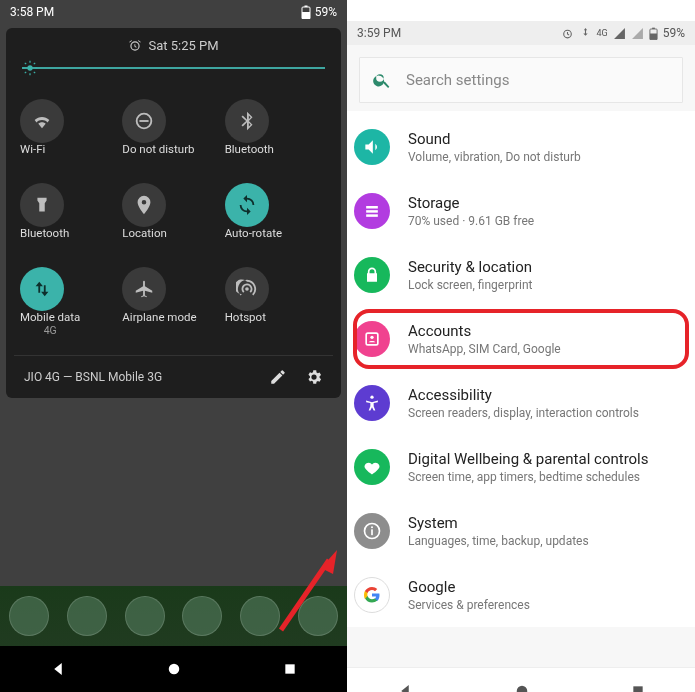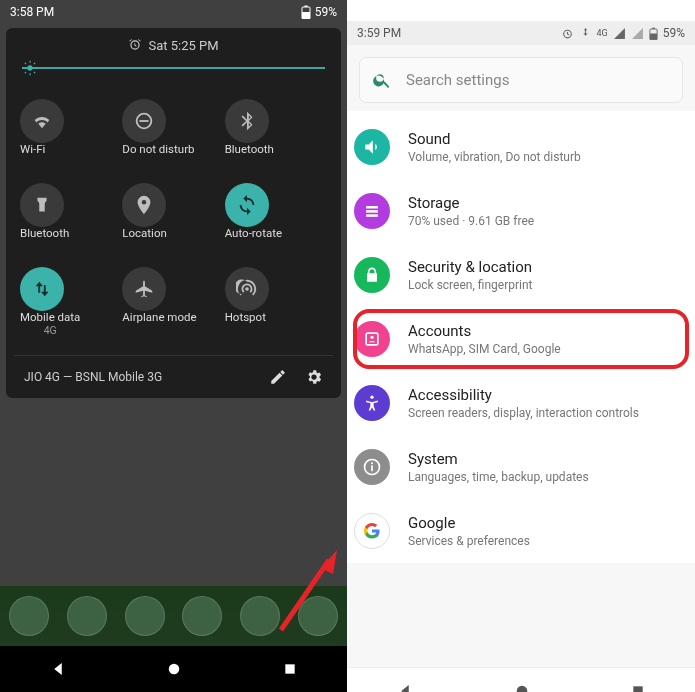--- a/index.html
+++ b/index.html
@@ -23,21 +23,21 @@
 
   
   .qs-panel {
     margin: 4px 6px 0 6px;
     background: #1e1e1e;
     border-radius: 6px;
     padding: 10px 8px 0 8px;
   }
   .qs-clock {
     text-align: center; color: #ccc; font-size: 13px;
-    display: flex; align-items: flex-start; justify-content: center; gap: 6px;
+    display: flex; align-items: flex-end; justify-content: center; gap: 6px;
   }
   .brightness {
     display: flex; align-items: center; margin: 14px 8px 8px 8px;
   }
   .brightness-track {
     flex: 1; height: 2px; background: #3ea6a0; position: relative;
   }
   .brightness-thumb {
     position: absolute; left: 0; top: -7px;
   }
@@ -89,21 +89,21 @@
     width: 72px; height: 88px; pointer-events: none;
   }
 
   
   .status-bar-light {
     height: 24px; display: flex; align-items: center; justify-content: space-between;
     padding: 0 10px; color: #555; font-size: 12px; background: #eee;
   }
   .search-box {
     margin: 12px 12px 8px 12px; background: #fafafa;
-    border: 1px solid #e6e6e6; border-radius: 7px;
+    border: 1px solid #e6e6e6; border-radius: 1px;
     height: 46px; display: flex; align-items: center; padding: 0 12px;
     gap: 14px; color: #888;
   }
   .search-box svg { width: 20px; height: 20px; fill: #2d8a6c; }
   .search-placeholder { font-size: 15px; color: #888; }
 
   .settings-list { background: #fff; padding-top: 4px; }
   .setting-row {
     display: flex; align-items: center; gap: 18px;
     padding: 14px 7px;
@@ -399,20 +399,31 @@
             <circle cx="12" cy="5" r="2"></circle>
             <path d="M5 9l7 2 7-2v2l-5 1v4l2 5h-2l-2-4-2 4H8l2-5v-4L5 11z"></path>
           </svg>
         </div>
       <div class="setting-text">
         <span class="setting-title">Accessibility</span>
         <span class="setting-sub">Screen readers, display, interaction controls</span>
       </div>
     </div>
 
+    <div class="setting-row">
+      <div class="setting-icon" style="background:#17b85c">
+          <svg viewBox="0 0 24 24">
+            <path d="M12 21s-7-4.5-9-9a5 5 0 019-3 5 5 0 019 3c-2 4.5-9 9-9 9z"></path>
+          </svg>
+        </div>
+      <div class="setting-text">
+        <span class="setting-title">Digital Wellbeing &amp; parental controls</span>
+        <span class="setting-sub">Screen time, app timers, bedtime schedules</span>
+      </div>
+    </div>
 
     <div class="setting-row">
       <div class="setting-icon" style="background:#8d8d8d">
           <svg viewBox="0 0 24 24">
             <circle cx="12" cy="12" r="9" fill="none" stroke="#fff" stroke-width="2"></circle>
             <rect x="11" y="10" width="2" height="7"></rect>
             <circle cx="12" cy="7.5" r="1.2"></circle>
           </svg>
         </div>
       <div class="setting-text">

